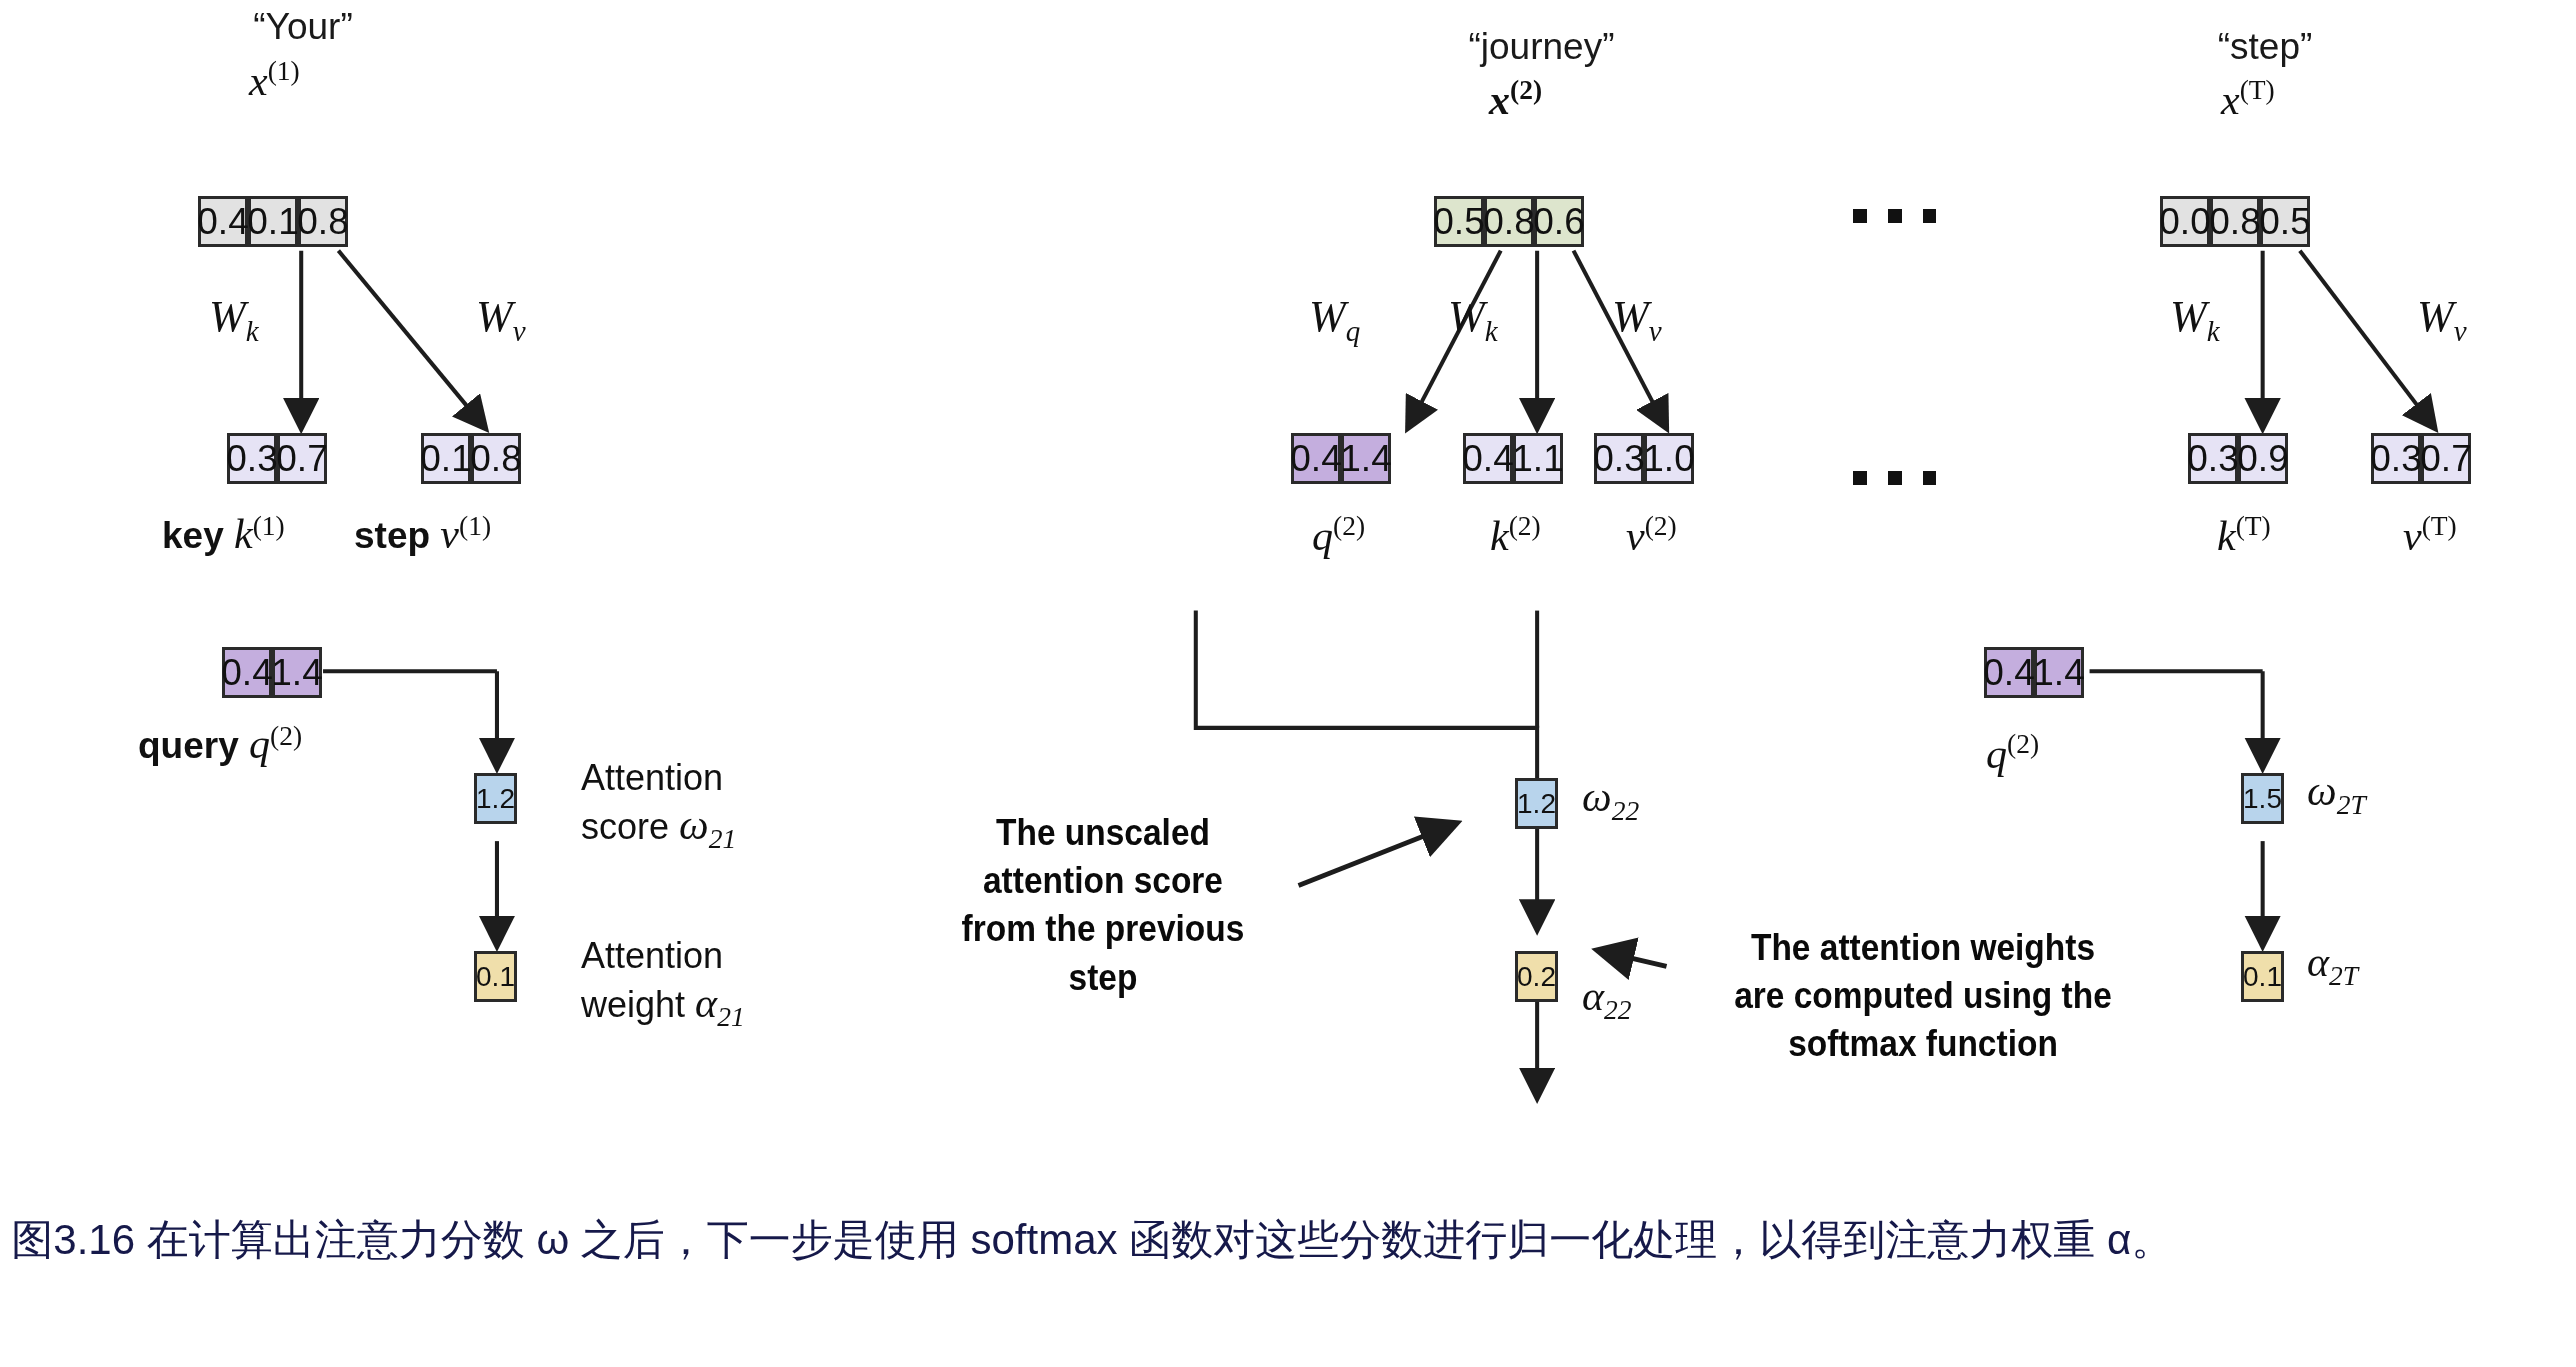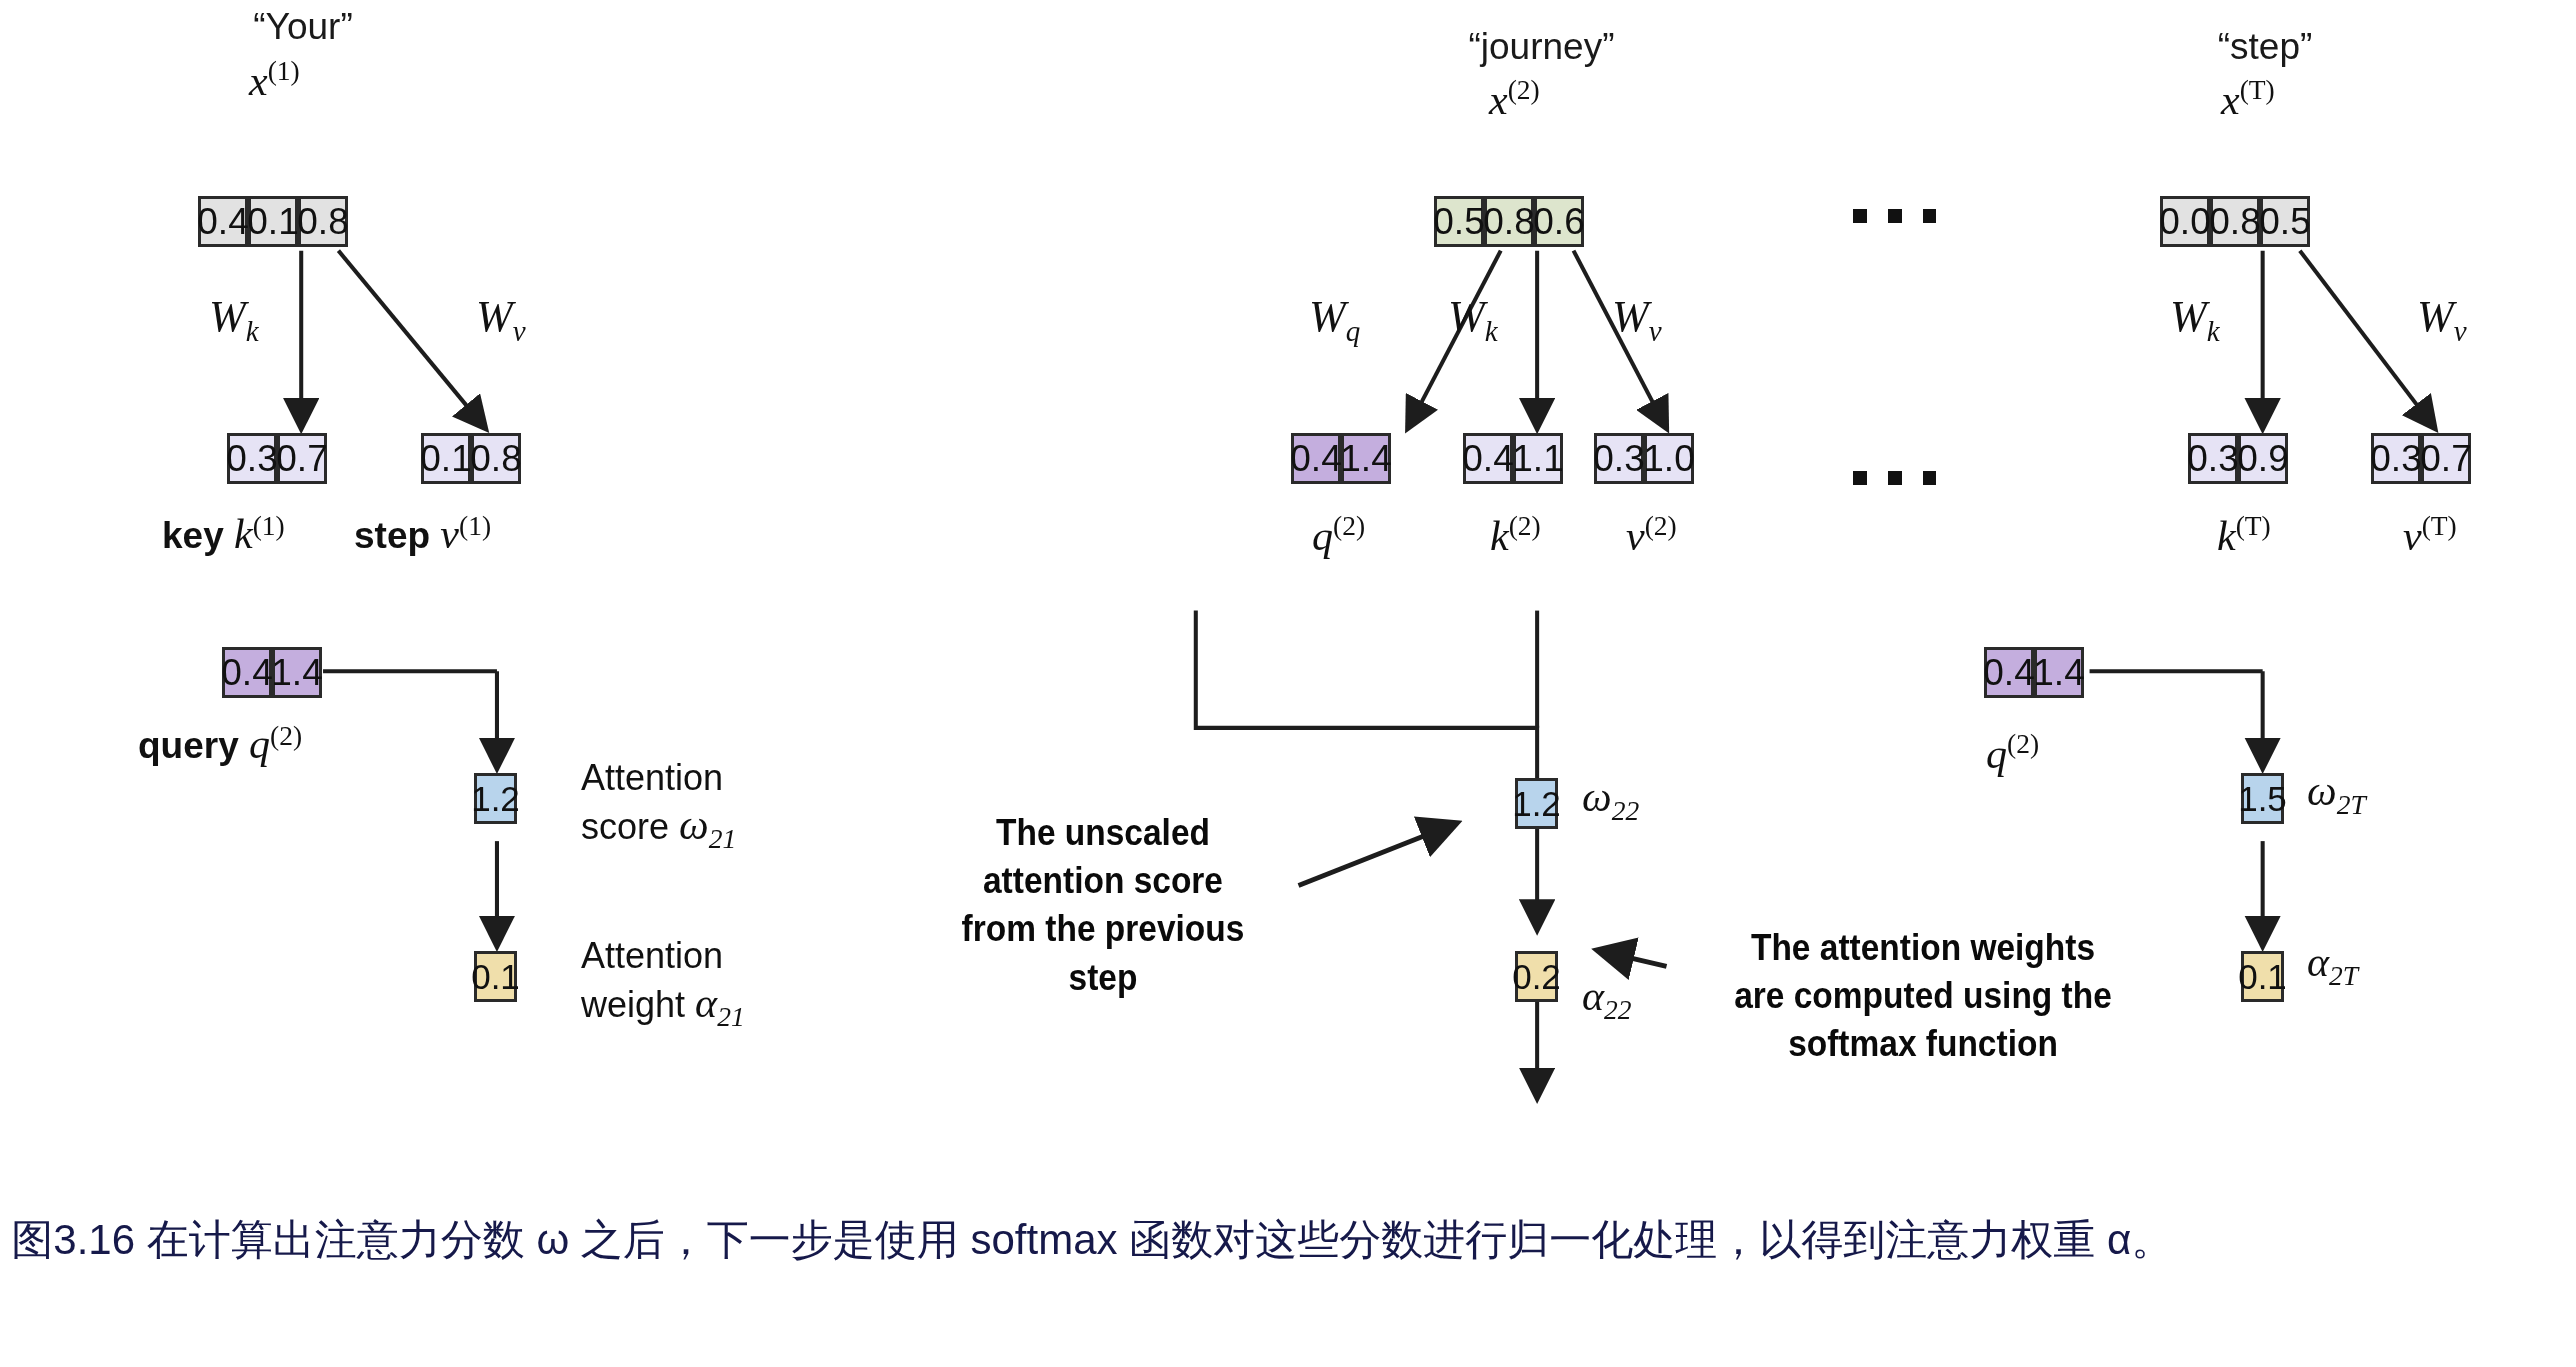--- a/index.html
+++ b/index.html
@@ -29,21 +29,21 @@
 
   .greek{font-family:"Liberation Serif","DejaVu Serif",serif;font-style:italic;
          font-size:42px;white-space:nowrap;color:#111;}
   .greek .sub{font-size:27.5px;vertical-align:sub;font-style:italic;}
 
   
   .vec{position:absolute;display:flex;}
   .cell{width:44px;height:45px;border:3.2px solid #2a2a2a;
         display:flex;align-items:center;justify-content:center;
         font-size:37px;color:#111;box-sizing:content-box;}
-  .cell.sm{width:37px;height:45px;font-size:35px;}
+  .cell.sm{width:37px;height:45px;font-size:28px;}
 
   .c-gray{background:#e2e2e2;}
   .c-green{background:#dde5cd;}
   .c-lav{background:#e6e3f5;}
   .c-purple{background:#c4aede;}
   .c-blue{background:#b8d4ec;}
   .c-tan{background:#f0dfab;}
 
   
   .sidecap{position:absolute;font-size:36px;line-height:1.22;color:#111;white-space:pre-line;}
@@ -155,21 +155,21 @@
   <div class="abs sidecap" style="left:581px;top:748px;"><span>Attention
 score </span><span class="greek">ω</span><span class="greek"><span class="sub">21</span></span></div>
 
   <div class="vec" style="left:474px;top:943px;">
     <div class="cell c-tan sm">0.1</div>
   </div>
   <div class="abs sidecap" style="left:581px;top:926px;"><span>Attention
 weight </span><span class="greek">α</span><span class="greek"><span class="sub">21</span></span></div>
 
   <div class="abs word" style="left:1424px;top:18px;width:235px;">“journey”</div>
-  <div class="abs math" style="left:1489px;top:66px;">
+  <div class="abs math" style="left:1489px;top:66px;font-weight:bold;">
     <span>x</span><span class="sup">(2)</span>
   </div>
 
   <div class="vec" style="left:1434px;top:188px;">
     <div class="cell c-green">0.5</div>
     <div class="cell c-green">0.8</div>
     <div class="cell c-green">0.6</div>
   </div>
 
   <div class="abs mathW" style="left:1309px;top:283px;">

